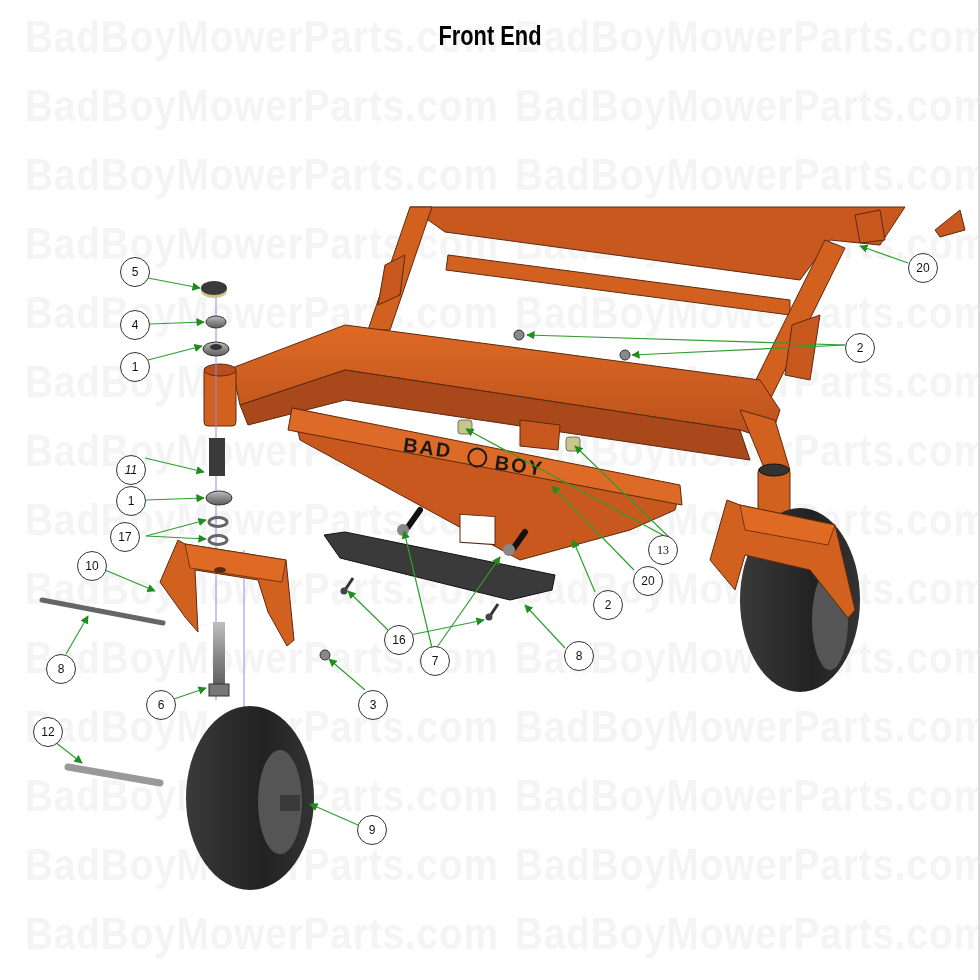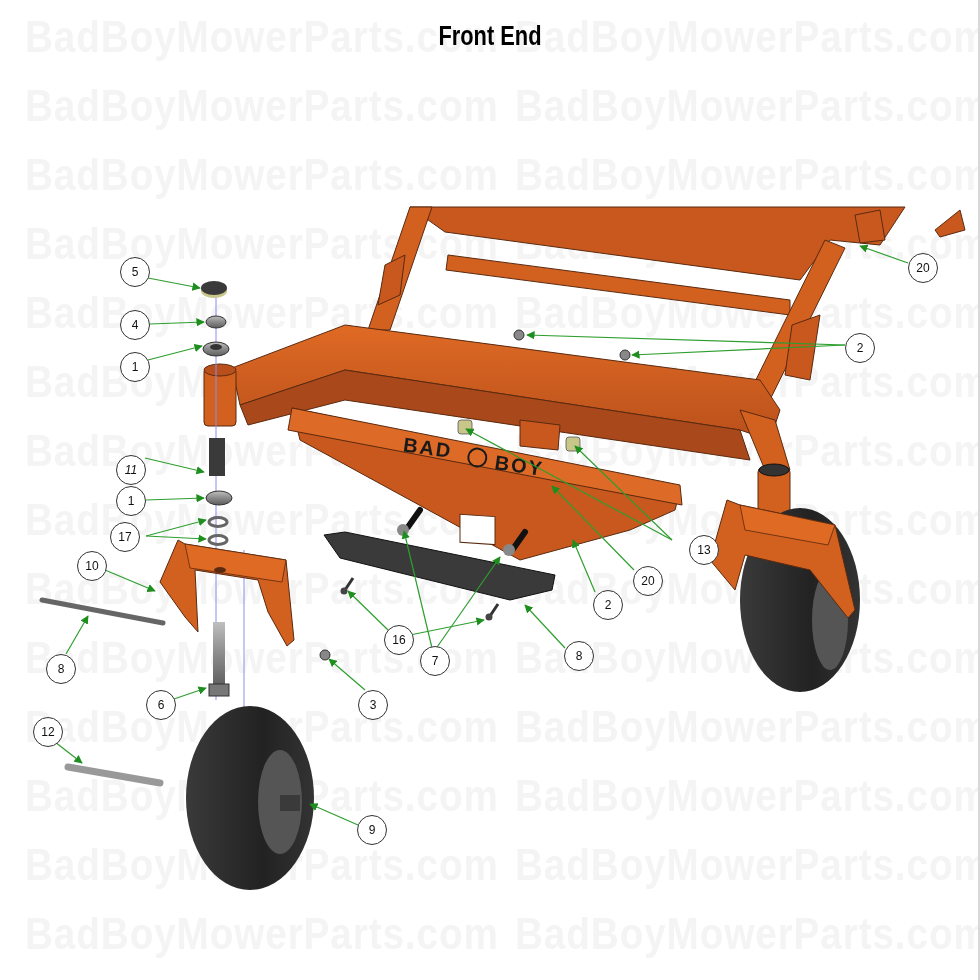--- a/index.html
+++ b/index.html
@@ -219,17 +219,17 @@
     <div class="callout" style="left:46px;top:654px;">8</div>
     <div class="callout" style="left:146px;top:690px;">6</div>
     <div class="callout" style="left:358px;top:690px;">3</div>
     <div class="callout" style="left:33px;top:717px;">12</div>
     <div class="callout" style="left:357px;top:815px;">9</div>
     <div class="callout" style="left:384px;top:625px;text-align:right;">16</div>
     <div class="callout" style="left:420px;top:646px;">7</div>
     <div class="callout" style="left:564px;top:641px;">8</div>
     <div class="callout" style="left:593px;top:590px;">2</div>
     <div class="callout" style="left:633px;top:566px;">20</div>
-    <div class="callout" style="left:689px;top:535px;">13</div>
+    <div class="callout" style="left:648px;top:535px;font-family:Liberation Serif, serif;">13</div>
     <div class="callout" style="left:845px;top:333px;">2</div>
     <div class="callout" style="left:908px;top:253px;">20</div>
   </div>
 </div>
 
 </body></html>

